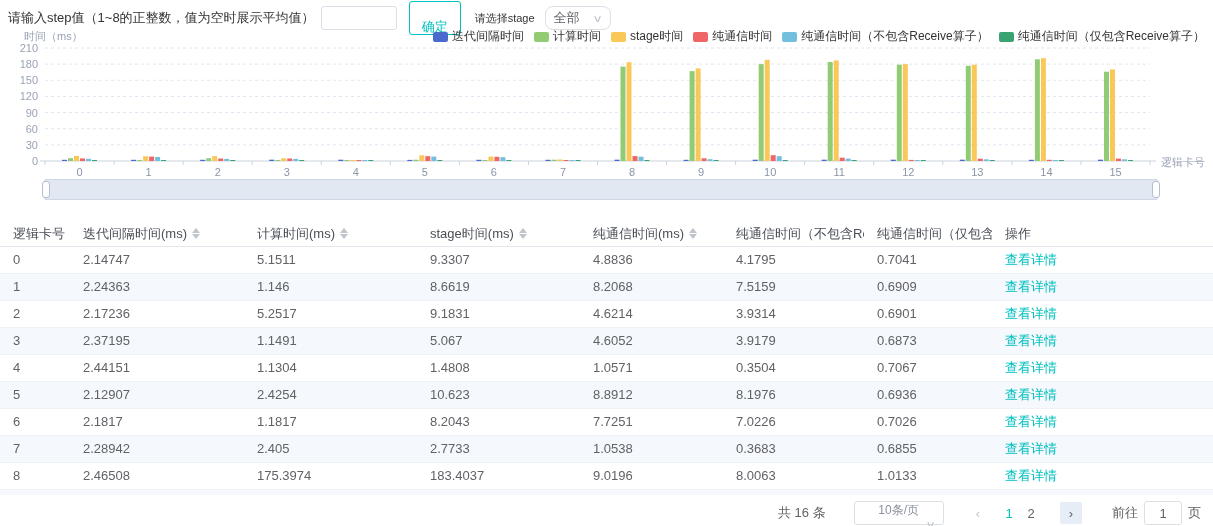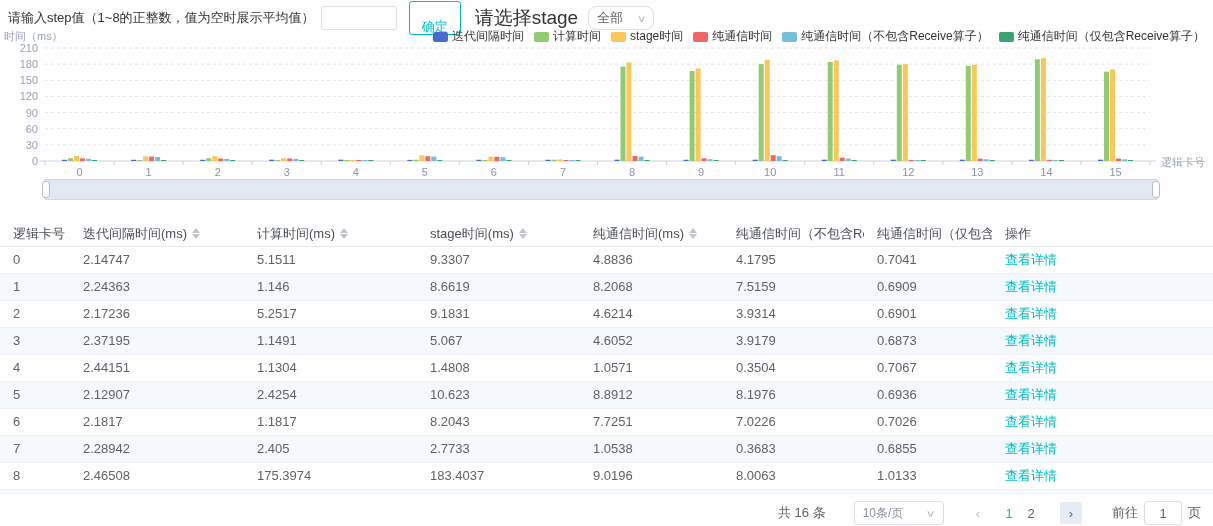--- a/index.html
+++ b/index.html
@@ -4,26 +4,26 @@
 <style>
   * { box-sizing: border-box; margin: 0; padding: 0; }
   body { background: #fff; font-family: "Liberation Sans", "DejaVu Sans", sans-serif; }
   .app { position: relative; width: 1213px; height: 526px; background: #fff; overflow: hidden; }
 
   
   .topbar { position: absolute; top: 5px; left: 8px; display: flex; align-items: center; height: 26px; }
   .topbar-label { font-size: 13px; color: #333; white-space: nowrap; text-align: right; }
   .step-input { width: 76px; height: 24px; margin-left: 6px; border: 1px solid #dcdfe6; border-radius: 3px; padding: 0 6px; font-size: 13px; color: #606266; outline: none; }
   .confirm-btn { height: 24px; margin-left: 12px; padding: 16px 12px; background: #fff; border: 1px solid var(--accent); color: var(--accent); border-radius: 3px; font-size: 13px; cursor: pointer; }
-  .stage-label { margin-left: 14px; font-size: 19px; color: #333; white-space: nowrap; }
+  .stage-label { margin-left: 14px; font-size: 11px; color: #333; white-space: nowrap; }
   .stage-select { position: relative; margin-left: 10px; width: 66px; height: 24px; border: 1px solid #dcdfe6; border-radius: 8px; display: flex; align-items: center; padding: 0 8px; font-size: 13px; color: #606266; cursor: pointer; }
   .chev { margin-left: auto; font-size: 10px; color: #c0c4cc; transform: scaleX(1.4); }
 
   
-  .axis-title { position: absolute; top: 29px; left: 4px; font-size: 11px; color: #9aa3b5; }
+  .axis-title { position: absolute; top: 29px; left: 24px; font-size: 11px; color: #9aa3b5; }
   .legend { position: absolute; top: 28px; right: 8px; display: flex; align-items: center; gap: 10px; }
   .legend-item { display: flex; align-items: center; gap: 4px; cursor: pointer; }
   .legend-swatch { width: 15px; height: 10px; border-radius: 2px; }
   .legend-label { font-size: 12px; color: #333; white-space: nowrap; }
   .chart-svg { position: absolute; top: 26px; left: 0; }
   .chart-svg text { font-family: "Liberation Sans", "DejaVu Sans", sans-serif; }
 
   
   .datazoom { position: absolute; top: 179px; left: 44px; width: 1114px; height: 21px; background: #e2e8f2; border: 1px solid #cfd7e4; border-radius: 2px; }
   .dz-handle { position: absolute; top: 1px; width: 8px; height: 17px; background: #fdfdfd; border: 1px solid #b4bed0; border-radius: 3px; cursor: ew-resize; }
@@ -40,21 +40,21 @@
   .sort-caret { display: inline-flex; flex-direction: column; gap: 1px; cursor: pointer; }
   .sort-caret i { width: 0; height: 0; border-left: 4px solid transparent; border-right: 4px solid transparent; }
   .sort-caret .up { border-bottom: 5px solid #c0c4cc; }
   .sort-caret .down { border-top: 5px solid #c0c4cc; }
   .detail-link { color: var(--accent); cursor: pointer; text-decoration: none; font-size: 13px; }
   .stripe-remnant { width: 100%; height: 5px; background: #f5f8fc; }
 
   
   .pagination { position: absolute; top: 501px; right: 12px; display: flex; align-items: center; height: 24px; font-size: 13px; color: #606266; gap: 14px; }
   .pg-total { margin-right: 14px; }
-  .pg-size { position: relative; width: 90px; height: 24px; border: 1px solid #dcdfe6; border-radius: 3px; display: flex; align-items: center; padding: 0 8px; color: #8a919c; font-size: 12px; cursor: pointer; }
+  .pg-size { position: relative; width: 90px; height: 24px; border: 1px solid #dcdfe6; border-radius: 3px; display: flex; align-items: center; padding: 0 8px; color: #8a919c; font-size: 12px; cursor: pointer; flex-direction: column; }
   .pg-prev { margin-left: 14px; color: #c0c4cc; font-size: 13px; padding: 0 4px; cursor: default; }
   .pg-page { min-width: 22px; text-align: center; cursor: pointer; font-weight: 500; }
   .pg-page.active { color: var(--accent); }
   .pg-next { margin-left: 4px; width: 22px; height: 22px; background: #e7edf6; border-radius: 2px; display: flex; align-items: center; justify-content: center; color: #5a6472; cursor: pointer; font-size: 13px; }
   .pg-goto { margin-left: 16px; display: flex; align-items: center; gap: 6px; }
   .pg-goto-input { width: 38px; height: 24px; border: 1px solid #dcdfe6; border-radius: 3px; text-align: center; font-size: 13px; color: #606266; outline: none; }
 </style>
 </head>
 <body>
 

